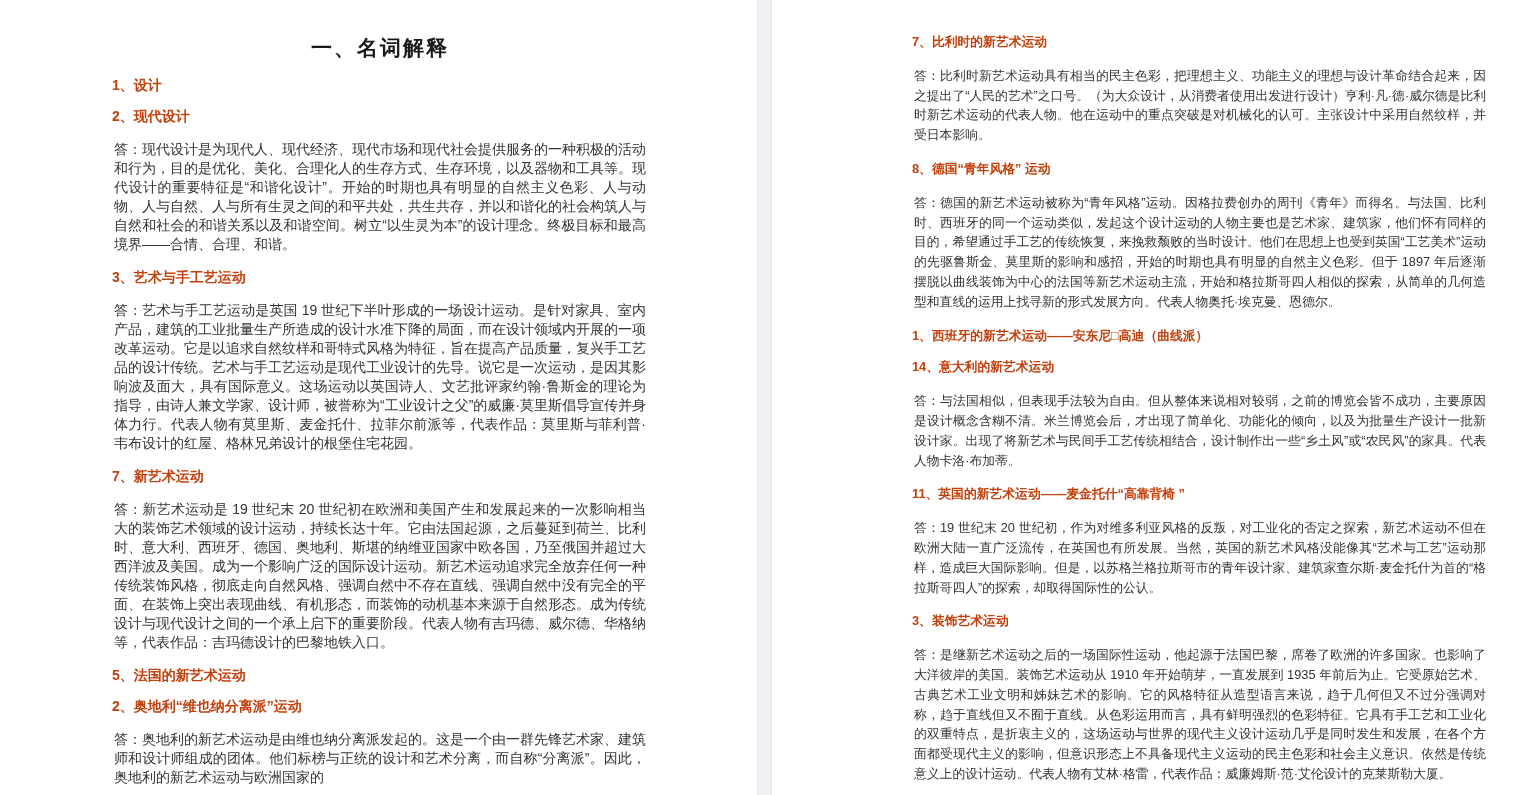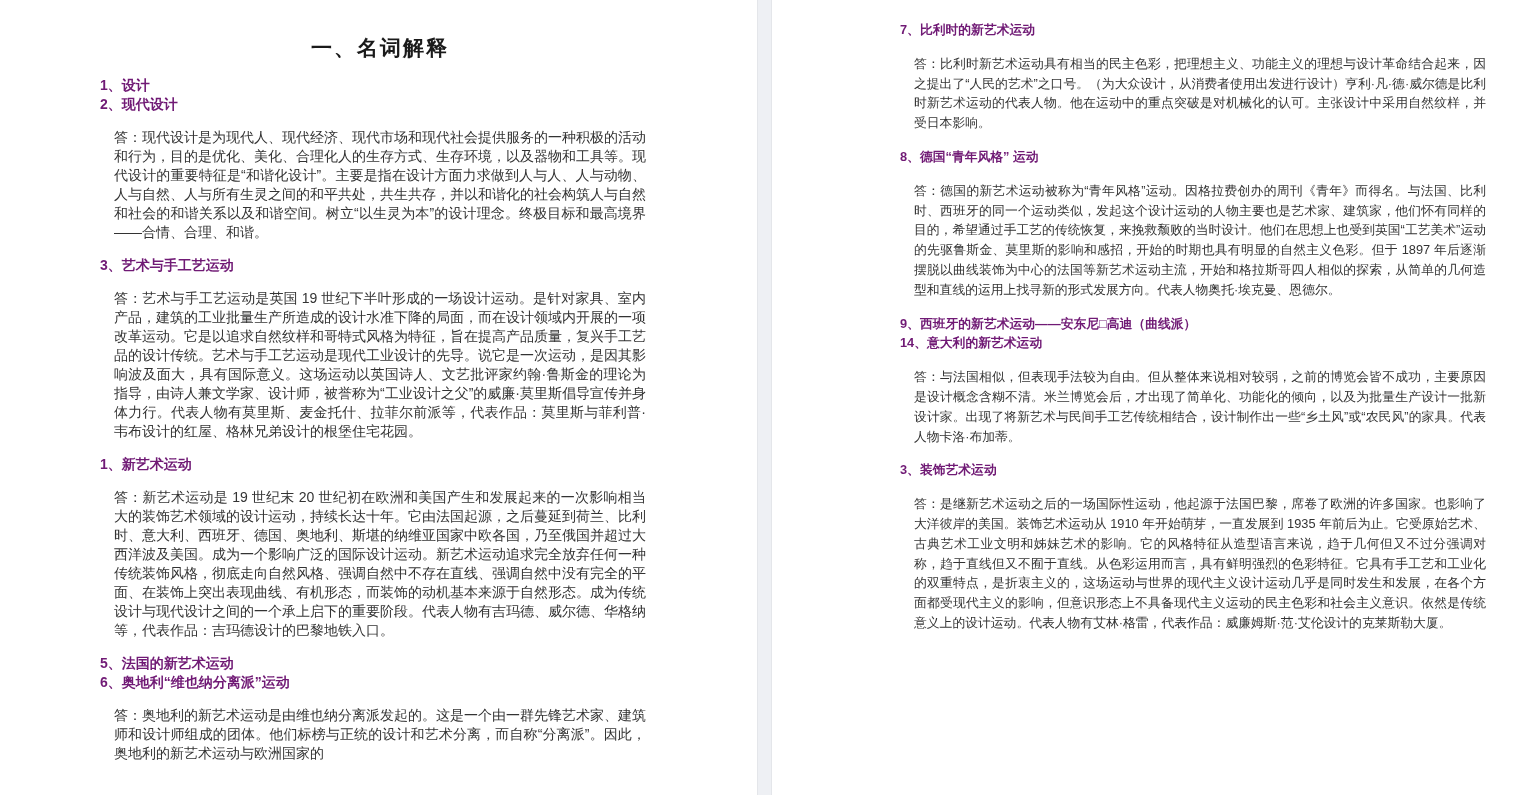--- a/index.html
+++ b/index.html
@@ -44,22 +44,22 @@
     text-align: center;
     margin: 4px 0 14px 0;
     letter-spacing: 2px;
   }
   .page-left  .sections { font-size: 14px;   line-height: 19px; }
   .page-right .sections { font-size: 12.8px; line-height: 19.8px; }
   .section h2 {
     font-size: inherit;
     line-height: inherit;
     font-weight: bold;
-    color: #701a75;
-    margin: 0;
+    color: #c2410c;
+    margin: 12px;
     padding: 0;
   }
   .section p {
     margin: 14px;
     padding: 0;
     color: #333333;
     text-align: justify;
     text-justify: inter-ideograph;
   }
 </style>
@@ -72,39 +72,39 @@
     <div class="left-content">
       <div class="doc-title">一、名词解释</div>
       <div class="sections">
 
           <div class="section">
             <h2>1、设计</h2>
           </div>
 
           <div class="section">
             <h2>2、现代设计</h2>
-            <p>答：现代设计是为现代人、现代经济、现代市场和现代社会提供服务的一种积极的活动和行为，目的是优化、美化、合理化人的生存方式、生存环境，以及器物和工具等。现代设计的重要特征是“和谐化设计”。主要是指在设计方面力求做到人与人、人与动物、人与自然、人与所有生灵之间的和平共处，共生共存，并以和谐化的社会构筑人与自然和社会的和谐关系以及和谐空间。树立“以生灵为本”的设计理念。终极目标和最高境界——合情、合理、和谐。</p>
+            <p>答：现代设计是为现代人、现代经济、现代市场和现代社会提供服务的一种积极的活动和行为，目的是优化、美化、合理化人的生存方式、生存环境，以及器物和工具等。现代设计的重要特征是“和谐化设计”。开始的时期也具有明显的自然主义色彩、人与动物、人与自然、人与所有生灵之间的和平共处，共生共存，并以和谐化的社会构筑人与自然和社会的和谐关系以及和谐空间。树立“以生灵为本”的设计理念。终极目标和最高境界——合情、合理、和谐。</p>
           </div>
 
           <div class="section">
             <h2>3、艺术与手工艺运动</h2>
             <p>答：艺术与手工艺运动是英国 19 世纪下半叶形成的一场设计运动。是针对家具、室内产品，建筑的工业批量生产所造成的设计水准下降的局面，而在设计领域内开展的一项改革运动。它是以追求自然纹样和哥特式风格为特征，旨在提高产品质量，复兴手工艺品的设计传统。艺术与手工艺运动是现代工业设计的先导。说它是一次运动，是因其影响波及面大，具有国际意义。这场运动以英国诗人、文艺批评家约翰·鲁斯金的理论为指导，由诗人兼文学家、设计师，被誉称为“工业设计之父”的威廉·莫里斯倡导宣传并身体力行。代表人物有莫里斯、麦金托什、拉菲尔前派等，代表作品：莫里斯与菲利普·韦布设计的红屋、格林兄弟设计的根堡住宅花园。</p>
           </div>
 
           <div class="section">
-            <h2>1、新艺术运动</h2>
+            <h2>7、新艺术运动</h2>
             <p>答：新艺术运动是 19 世纪末 20 世纪初在欧洲和美国产生和发展起来的一次影响相当大的装饰艺术领域的设计运动，持续长达十年。它由法国起源，之后蔓延到荷兰、比利时、意大利、西班牙、德国、奥地利、斯堪的纳维亚国家中欧各国，乃至俄国并超过大西洋波及美国。成为一个影响广泛的国际设计运动。新艺术运动追求完全放弃任何一种传统装饰风格，彻底走向自然风格、强调自然中不存在直线、强调自然中没有完全的平面、在装饰上突出表现曲线、有机形态，而装饰的动机基本来源于自然形态。成为传统设计与现代设计之间的一个承上启下的重要阶段。代表人物有吉玛德、威尔德、华格纳等，代表作品：吉玛德设计的巴黎地铁入口。</p>
           </div>
 
           <div class="section">
             <h2>5、法国的新艺术运动</h2>
           </div>
 
           <div class="section">
-            <h2>6、奥地利“维也纳分离派”运动</h2>
+            <h2>2、奥地利“维也纳分离派”运动</h2>
             <p>答：奥地利的新艺术运动是由维也纳分离派发起的。这是一个由一群先锋艺术家、建筑师和设计师组成的团体。他们标榜与正统的设计和艺术分离，而自称“分离派”。因此，奥地利的新艺术运动与欧洲国家的</p>
           </div>
         </div>
     </div>
   </div>
 
   <div class="gutter"></div>
 
   <div class="page page-right">
     <div class="right-content">
@@ -114,29 +114,33 @@
             <h2>7、比利时的新艺术运动</h2>
             <p>答：比利时新艺术运动具有相当的民主色彩，把理想主义、功能主义的理想与设计革命结合起来，因之提出了“人民的艺术”之口号。（为大众设计，从消费者使用出发进行设计）亨利·凡·德·威尔德是比利时新艺术运动的代表人物。他在运动中的重点突破是对机械化的认可。主张设计中采用自然纹样，并受日本影响。</p>
           </div>
 
           <div class="section">
             <h2>8、德国“青年风格” 运动</h2>
             <p>答：德国的新艺术运动被称为“青年风格”运动。因格拉费创办的周刊《青年》而得名。与法国、比利时、西班牙的同一个运动类似，发起这个设计运动的人物主要也是艺术家、建筑家，他们怀有同样的目的，希望通过手工艺的传统恢复，来挽救颓败的当时设计。他们在思想上也受到英国“工艺美术”运动的先驱鲁斯金、莫里斯的影响和感招，开始的时期也具有明显的自然主义色彩。但于 1897 年后逐渐摆脱以曲线装饰为中心的法国等新艺术运动主流，开始和格拉斯哥四人相似的探索，从简单的几何造型和直线的运用上找寻新的形式发展方向。代表人物奥托·埃克曼、恩德尔。</p>
           </div>
 
           <div class="section">
-            <h2>9、西班牙的新艺术运动——安东尼□高迪（曲线派）</h2>
+            <h2>1、西班牙的新艺术运动——安东尼□高迪（曲线派）</h2>
 
           </div>
 
           <div class="section">
             <h2>14、意大利的新艺术运动</h2>
             <p>答：与法国相似，但表现手法较为自由。但从整体来说相对较弱，之前的博览会皆不成功，主要原因是设计概念含糊不清。米兰博览会后，才出现了简单化、功能化的倾向，以及为批量生产设计一批新设计家。出现了将新艺术与民间手工艺传统相结合，设计制作出一些“乡土风”或“农民风”的家具。代表人物卡洛·布加蒂。</p>
           </div>
 
+          <div class="section">
+            <h2>11、英国的新艺术运动——麦金托什“高靠背椅 ”</h2>
+            <p>答：19 世纪末 20 世纪初，作为对维多利亚风格的反叛，对工业化的否定之探索，新艺术运动不但在欧洲大陆一直广泛流传，在英国也有所发展。当然，英国的新艺术风格没能像其“艺术与工艺”运动那样，造成巨大国际影响。但是，以苏格兰格拉斯哥市的青年设计家、建筑家查尔斯·麦金托什为首的“格拉斯哥四人”的探索，却取得国际性的公认。</p>
+          </div>
 
           <div class="section">
             <h2>3、装饰艺术运动</h2>
             <p>答：是继新艺术运动之后的一场国际性运动，他起源于法国巴黎，席卷了欧洲的许多国家。也影响了大洋彼岸的美国。装饰艺术运动从 1910 年开始萌芽，一直发展到 1935 年前后为止。它受原始艺术、古典艺术工业文明和姊妹艺术的影响。它的风格特征从造型语言来说，趋于几何但又不过分强调对称，趋于直线但又不囿于直线。从色彩运用而言，具有鲜明强烈的色彩特征。它具有手工艺和工业化的双重特点，是折衷主义的，这场运动与世界的现代主义设计运动几乎是同时发生和发展，在各个方面都受现代主义的影响，但意识形态上不具备现代主义运动的民主色彩和社会主义意识。依然是传统意义上的设计运动。代表人物有艾林·格雷，代表作品：威廉姆斯·范·艾伦设计的克莱斯勒大厦。</p>
           </div>
 
         </div>
     </div>
   </div>
 

